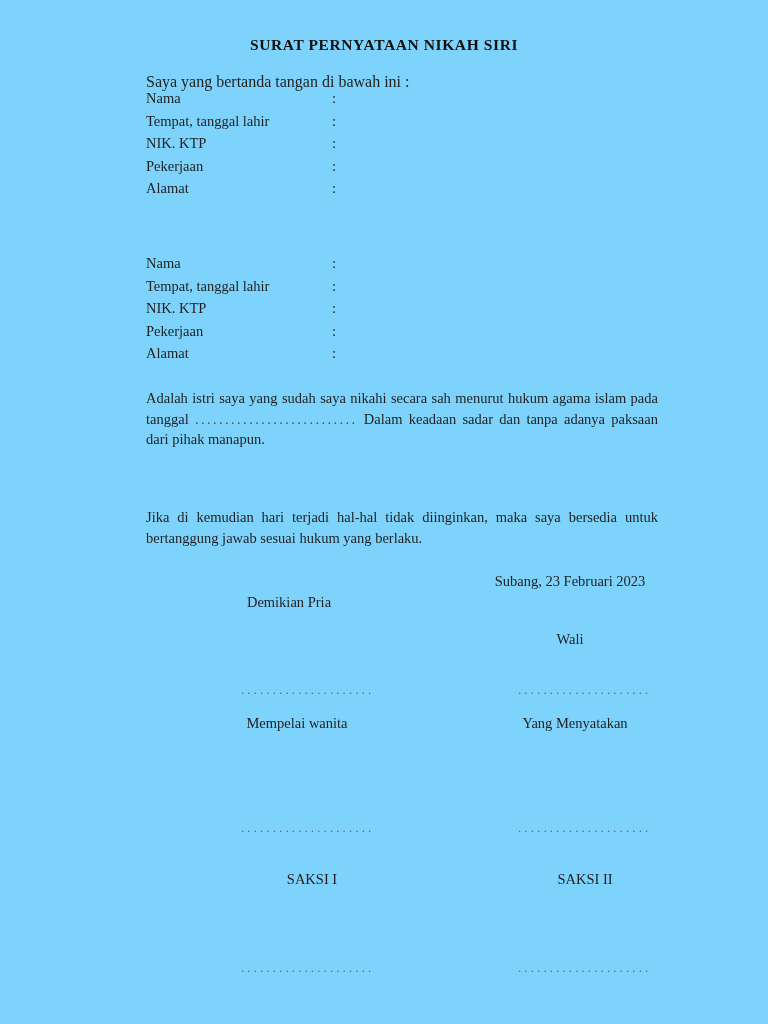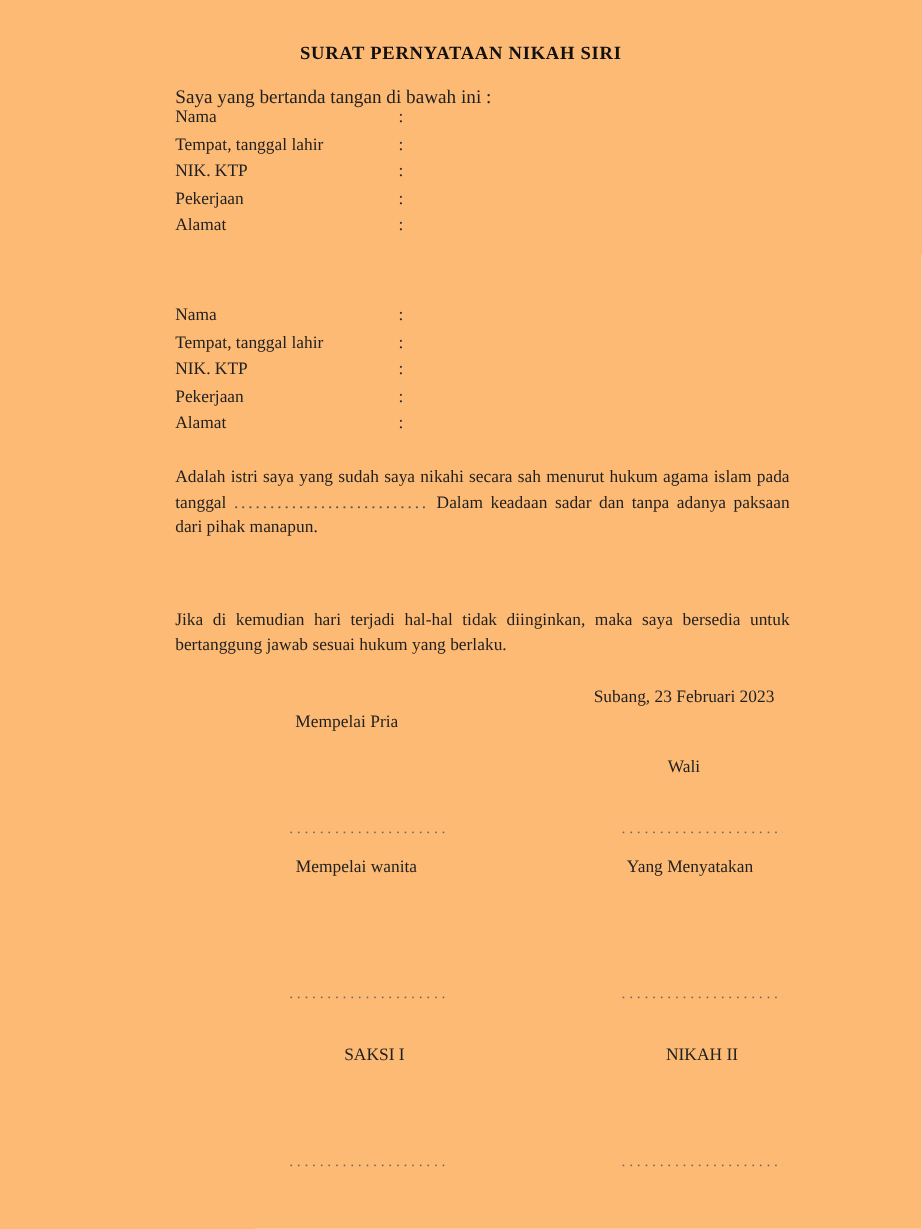--- a/index.html
+++ b/index.html
@@ -13,21 +13,21 @@
     position: relative;
     font-family: "Liberation Serif", "DejaVu Serif", serif;
     color: #1a1a1a;
     overflow: hidden;
   }
   .page {
     position: absolute;
     left: 0; top: 0;
     width: 768px;
     height: 1024px;
-    background: #fdba74;
+    background: #7dd3fc;
   }
   .doc-title {
     position: absolute;
     left: 0;
     top: 36px;
     width: 768px;
     text-align: center;
     font-size: 15.5px;
     font-weight: bold;
     letter-spacing: 0.6px;
@@ -201,31 +201,31 @@
     </div>
   </div>
 
   <div class="para" id="para-1"><span>Adalah istri saya yang sudah saya nikahi secara sah menurut hukum agama islam pada tanggal </span><span class="dot-fill">...........................</span><span> Dalam keadaan sadar dan tanpa adanya paksaan dari pihak manapun.</span></div>
 
 
   <div class="para" id="para-3">Jika di kemudian hari terjadi hal-hal tidak diinginkan, maka saya bersedia untuk bertanggung jawab sesuai hukum yang berlaku.</div>
 
   <div class="sign-place">Subang, 23 Februari 2023</div>
 
-  <div class="sign-label" id="label-mempelai-pria">Mempelai Pria</div>
+  <div class="sign-label" id="label-mempelai-pria">Demikian Pria</div>
   <div class="sign-label" id="label-wali">Wali</div>
 
   <div class="dotted-line" id="dline-1">...........................</div>
   <div class="dotted-line" id="dline-2">...........................</div>
 
   <div class="sign-label" id="label-mempelai-wanita">Mempelai wanita</div>
   <div class="sign-label" id="label-yang-menyatakan">Yang Menyatakan</div>
 
   <div class="dotted-line" id="dline-3">...........................</div>
   <div class="dotted-line" id="dline-4">...........................</div>
 
   <div class="sign-label" id="label-saksi-1">SAKSI I</div>
-  <div class="sign-label" id="label-saksi-2">NIKAH II</div>
+  <div class="sign-label" id="label-saksi-2">SAKSI II</div>
 
   <div class="dotted-line" id="dline-5">...........................</div>
   <div class="dotted-line" id="dline-6">...........................</div>
 
 </div>
 
 </body></html>

